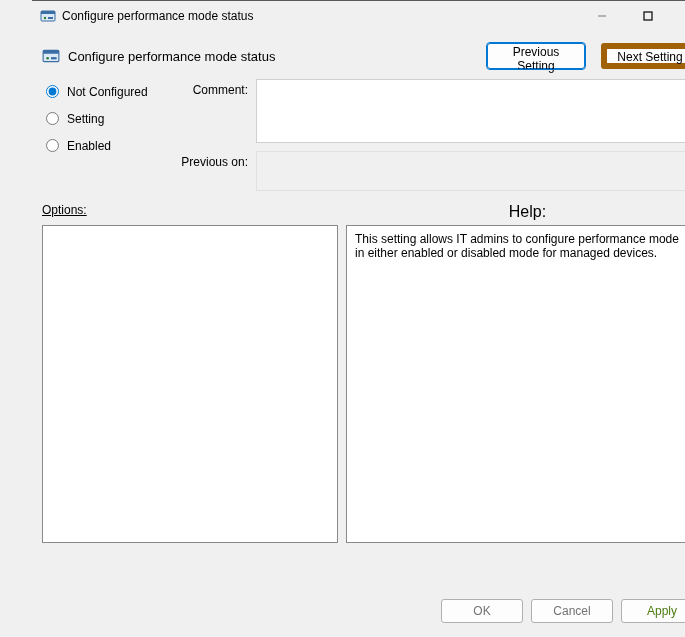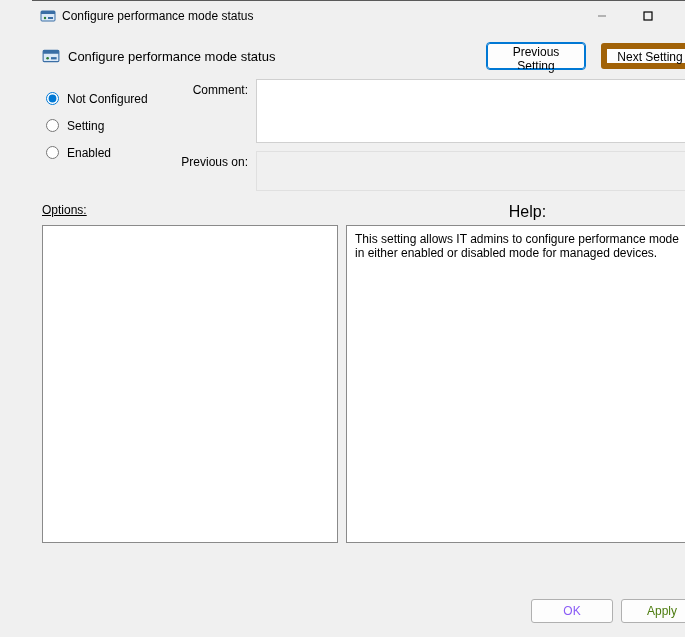--- a/index.html
+++ b/index.html
@@ -94,21 +94,21 @@
     display: flex;
     padding: 6px 10px 0 14px;
     gap: 0;
   }
   .radio-col {
     width: 130px;
     padding-top: 6px;
   }
   .radio-row {
     display: flex;
-    align-items: center;
+    align-items: flex-start;
     height: 27px;
     gap: 8px;
   }
   .radio-row input[type="radio"] {
     width: 13px; height: 13px;
     accent-color: #0078d4;
     margin: 0;
   }
   .radio-row label { font-size: 12px; }
   .fields-col {
@@ -197,21 +197,21 @@
     gap:8px;
     padding: 12px 14px 14px 0;
   }
   .footer-btn {
     width: 82px; height:24px;
     background:#fdfdfd;
     border:1px solid #b0b0b0;
     border-radius:3px;
     font-size:12px;
     font-family:inherit;
-    color:#8b5cf6;
+    color:#737373;
   }
   .footer-btn.disabled { color:#4d7c0f; }
 </style>
 </head>
 <body>
 
 <div class="window">
 
   <div class="titlebar">
     <span class="titlebar-icon">
@@ -311,16 +311,17 @@
       <span>This setting allows IT admins to configure performance mode in either enabled or disabled mode for managed devices.</span>
       <div class="vscroll">
         <div class="vs-btn">▲</div>
         <div class="vs-btn">▼</div>
       </div>
     </div>
   </div>
 
   <div class="footer">
     <button class="footer-btn">OK</button>
+    <button class="footer-btn">Cancel</button>
     <button class="footer-btn disabled">Apply</button>
   </div>
 
 </div>
 
 </body></html>

